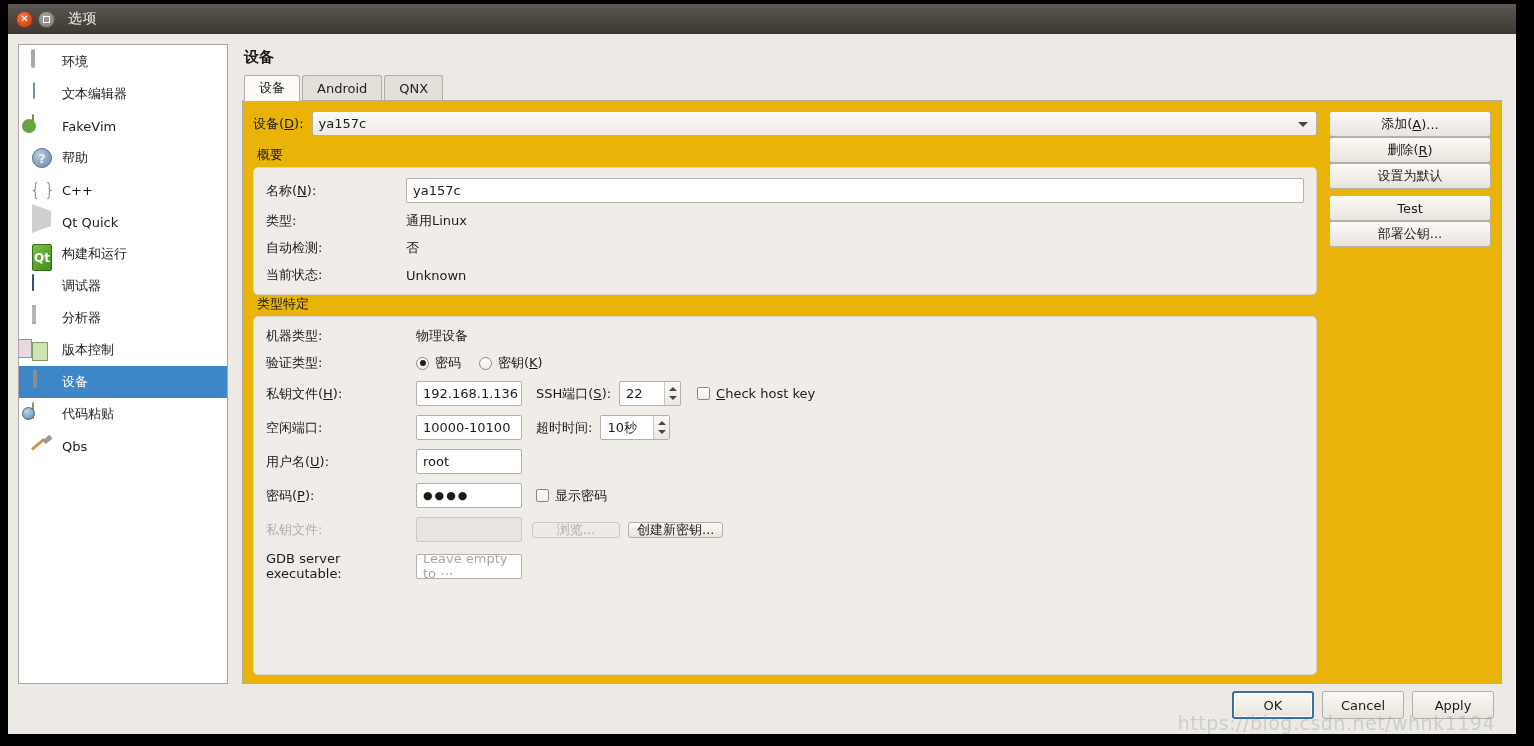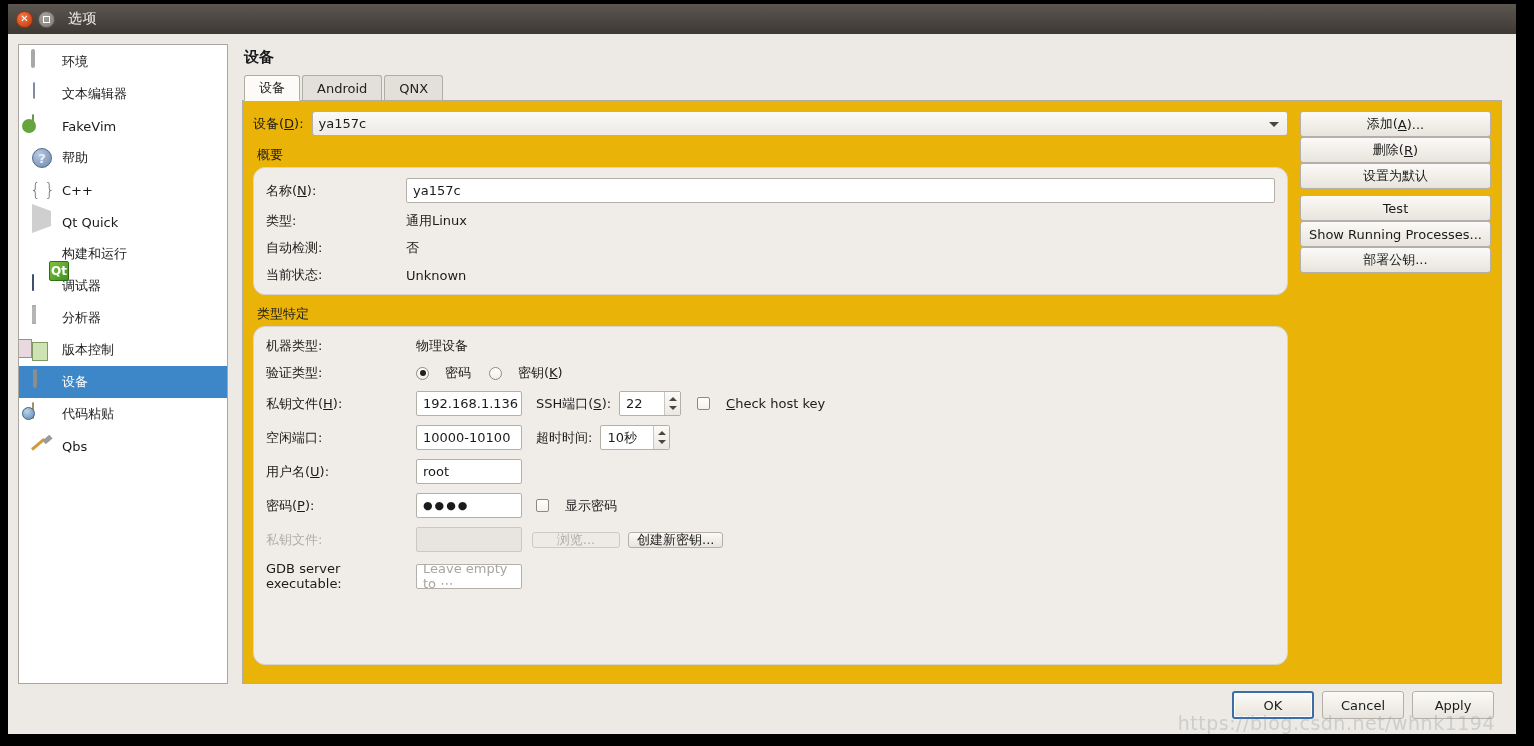--- a/index.html
+++ b/index.html
@@ -140,21 +140,21 @@
     display: flex; align-items: center; justify-content: center;
     letter-spacing: -1px;
   }
   .ic-qtquick {
     width: 0; height: 0; margin: 4px 0 0 1px;
     border-left: 19px solid #cfcfcf;
     border-top: 7px solid transparent;
     border-bottom: 7px solid transparent;
   }
   .ic-buildrun {
-    width: 20px; height: 20px; margin: 18px;
+    width: 20px; height: 27px; margin: 1px;
     background: linear-gradient(135deg, #7fc142, #3f8f20);
     border: 1px solid #2f6f16; border-radius: 2px;
     color: #fff; font-size: 12px; font-weight: bold;
     display: flex; align-items: center; justify-content: center;
   }
   .ic-debugger {
     width: 20px; height: 16px; margin: 3px 1px;
     border-radius: 10px 10px 8px 8px;
     background: radial-gradient(circle at 35% 25%, #c2cfe0, #556b88);
     border: 1px solid #3d5070;
@@ -292,26 +292,26 @@
   .combo .arrow {
     position: absolute; right: 8px; top: 50%;
     margin-top: -2px;
     width: 0; height: 0;
     border-left: 5px solid transparent;
     border-right: 5px solid transparent;
     border-top: 5px solid #4a4641;
   }
 
   
-  .group { margin-bottom: 10px; }
+  .group { }
   .group-title { font-size: 13px; margin: 0 0 3px 4px; }
   .group-frame {
     border: 1px solid #d8d4cd;
     background: #f0ede8;
-    border-radius: 12px;
+    border-radius: 5px;
     padding: 10px 12px;
   }
   #group-typespec .group-frame { flex: 1 1 auto; }
   #group-typespec { flex: 1 1 auto; display: flex; flex-direction: column; min-height: 0; }
 
   .frow { display: flex; align-items: center; margin-bottom: 9px; }
   .frow:last-child { margin-bottom: 0; }
   .fname {
     width: 140px; flex: 0 0 140px;
     font-size: 13px;
@@ -360,21 +360,21 @@
     padding: 2px 0;
   }
   .spin .sbtns i {
     display: block; width: 0; height: 0;
     border-left: 4px solid transparent;
     border-right: 4px solid transparent;
   }
   .spin .sbtns i.up   { border-bottom: 4px solid #4a4641; }
   .spin .sbtns i.down { border-top: 4px solid #4a4641; }
 
-  .radio, .check { display: flex; align-items: center; gap: 16px; font-size: 13px; }
+  .radio, .check { display: flex; align-items: center; gap: 6px; font-size: 13px; }
   .radio-dot {
     width: 13px; height: 13px; border-radius: 50%;
     border: 1px solid #8d8982;
     background: linear-gradient(to bottom, #ffffff, #f0ede8);
     display: flex; align-items: center; justify-content: center;
     flex: 0 0 13px;
   }
   .radio-dot.on::after {
     content: ""; width: 6px; height: 6px; border-radius: 50%;
     background: #20201e;
@@ -655,21 +655,20 @@
               <span>)...</span>
             </div>
           <div class="btn">
               <span>删除(</span>
               <span class="u">R</span>
               <span>)</span>
             </div>
           <div class="btn">设置为默认</div>
           <div class="sep"></div>
           <div class="btn">Test</div>
-          <div class="btn">Show Running Processes...</div>
           <div class="btn">部署公钥...</div>
         </div>
 
       </div>
     </div>
   </div>
 
   <div id="dlg-buttons">
     <div class="btn default">OK</div>
     <div class="btn">Cancel</div>

